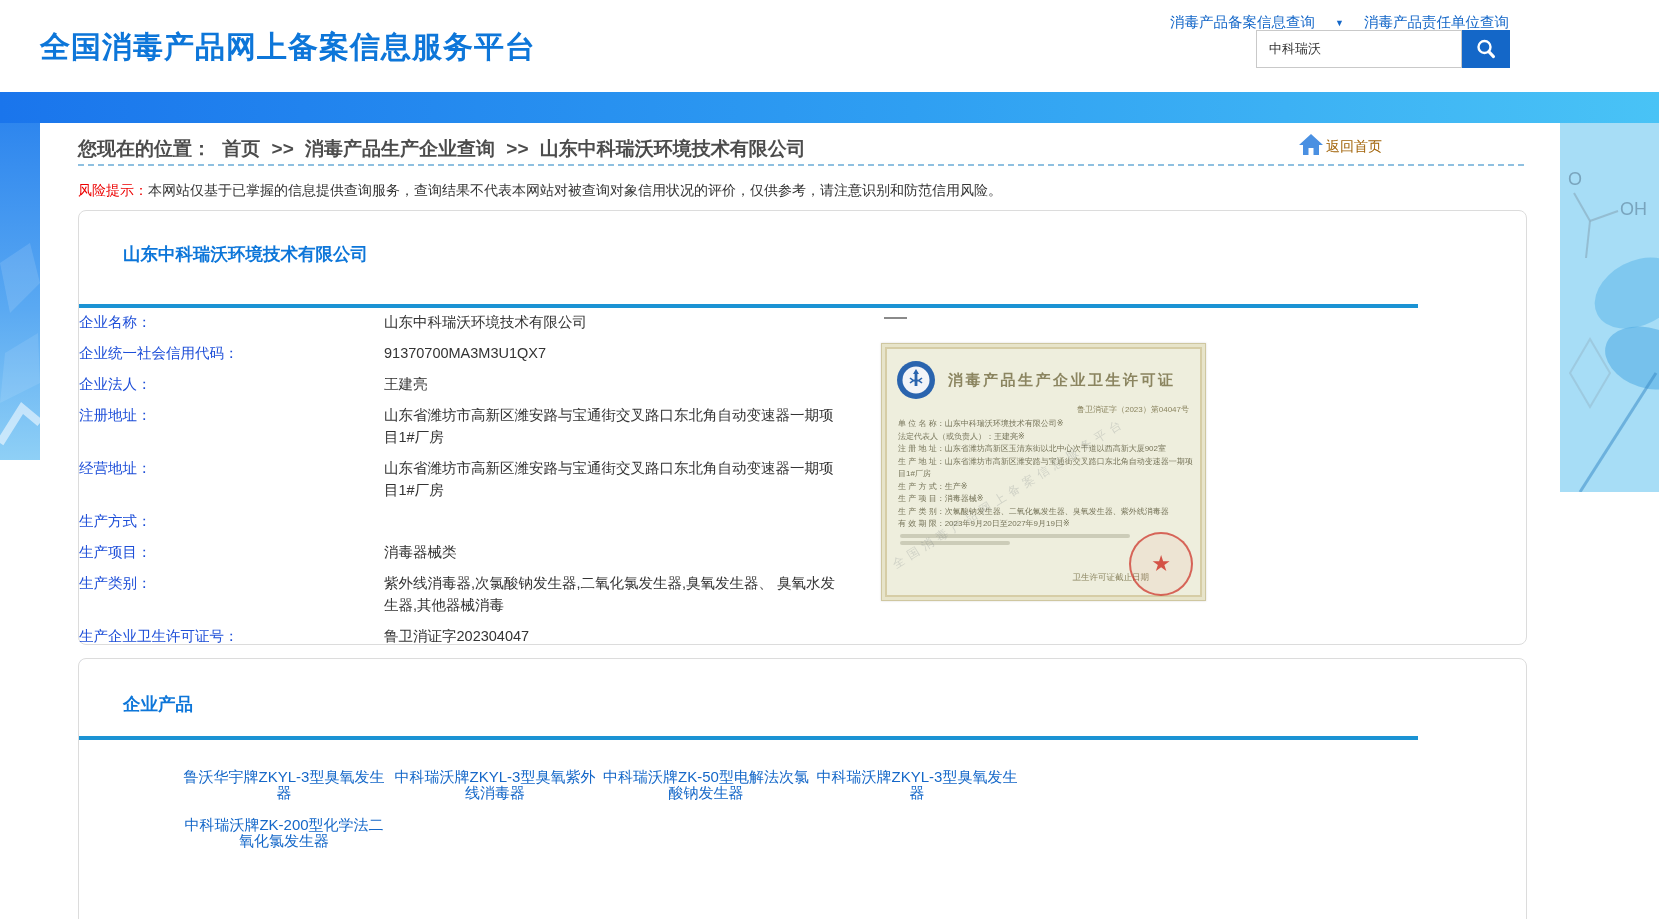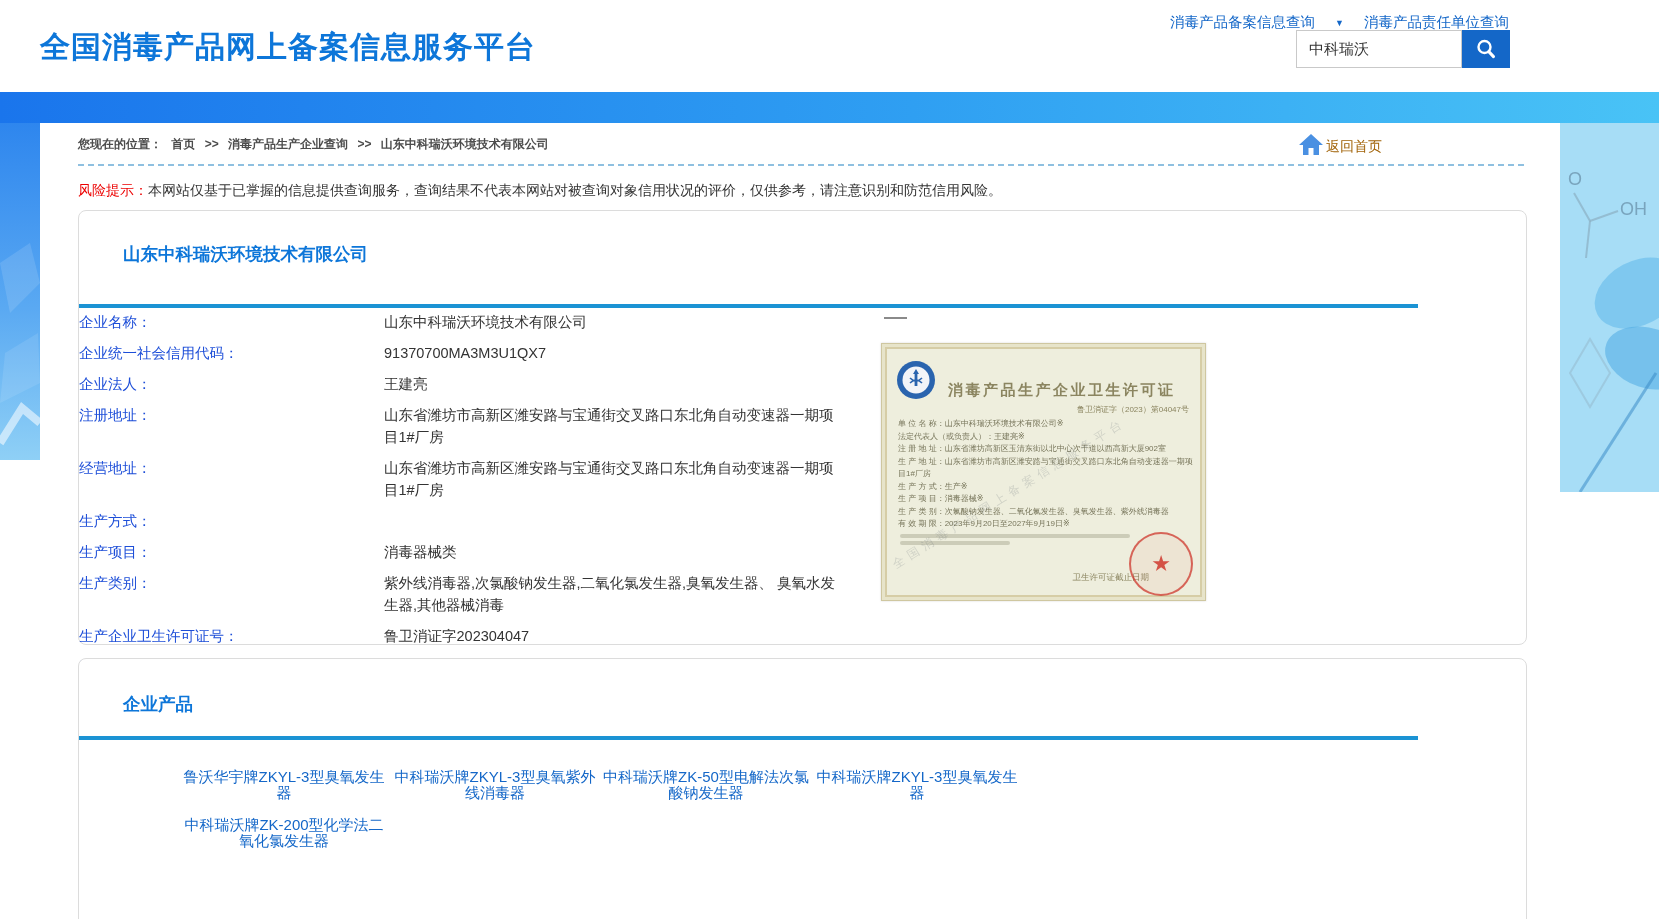--- a/index.html
+++ b/index.html
@@ -7,31 +7,31 @@
   #page {
     position:relative; width:1659px; height:919px; overflow:hidden;
     font-family:"Liberation Sans","DejaVu Sans",sans-serif; background:#fff;
   }
   
   .site-title { position:absolute; left:40px; top:27px; font-size:30px; font-weight:bold; color:#0d76d9; letter-spacing:1px; }
   .top-links { position:absolute; top:13px; right:150px; font-size:14.5px; color:#1467c8; display:flex; gap:20px; align-items:center; }
   .top-links a { color:#1467c8; text-decoration:none; cursor:pointer; display:flex; align-items:center; gap:20px; }
   .caret { font-size:9px; color:#1467c8; }
   .search-wrap { position:absolute; top:30px; right:149px; display:flex; }
-  .search-input { width:166px; height:38px; border:1px solid #c9c9c9; padding:0 12px; font-size:15px; color:#333; outline:none; font-family:inherit; }
+  .search-input { width:206px; height:38px; border:1px solid #c9c9c9; padding:0 12px; font-size:13px; color:#333; outline:none; font-family:inherit; }
   .search-btn { width:48px; height:38px; background:#1467c8; border:none; cursor:pointer; display:flex; align-items:center; justify-content:center; }
   
   .blue-bar { position:absolute; top:92px; left:0; width:1659px; height:31px;
     background:linear-gradient(90deg,#1a75ec 0%,#2f9ff2 55%,#49c3f6 100%); }
   .bg-left { position:absolute; top:123px; left:0; width:40px; height:337px;
     background:linear-gradient(180deg,#2e86ee 0%,#5aa9f2 55%,#8fd0f6 100%); overflow:hidden; }
   .bg-right { position:absolute; top:123px; left:1560px; width:99px; height:369px; background:#a7ddf6; overflow:hidden; }
   
   .content { position:absolute; top:123px; left:40px; width:1520px; height:796px; background:#fff; }
-  .breadcrumb { position:absolute; top:13px; left:38px; font-size:12px; font-weight:bold; color:#4c4c4c; }
+  .breadcrumb { position:absolute; top:13px; left:38px; font-size:19px; font-weight:bold; color:#4c4c4c; }
   .breadcrumb span { margin-right:6px; }
   .crumb-link { cursor:pointer; }
   .back-home { position:absolute; top:9px; left:1258px; display:flex; align-items:flex-end; gap:2px; cursor:pointer; }
   .back-home span { font-size:14px; color:#a16207; }
   .dashed { position:absolute; top:41px; left:38px; width:1446px; border-top:2px dashed #8fc0e0; }
   .risk { position:absolute; top:59px; left:38px; font-size:14px; color:#333; }
   .risk .red { color:#ec0000; }
   
   .card { position:absolute; left:38px; width:1449px; background:#fff; border:1px solid #dcdcdc; border-radius:8px; }
   .card1 { top:87px; height:435px; }
@@ -48,21 +48,21 @@
   .flabel { width:290px; text-align:left; color:#1d4ed8; font-weight:normal; flex:none; }
   .fvalue { margin-left:15px; max-width:462px; color:#333; }
   
   .cert-dash { position:absolute; top:106px; left:805px; width:23px; height:2px; background:#8a8a8a; }
   .cert { position:absolute; top:132px; left:802px; width:325px; height:258px;
     background:#eeeedd; border:1px solid #cfc7a0;
     box-shadow: inset 0 0 0 3px #e7e4ca, inset 0 0 0 5px #d6cda6, 0 0 2px rgba(0,0,0,.15);
     overflow:hidden; }
   .cert-wm { position:absolute; top:40%; left:-20px; width:420px; transform:rotate(-32deg);
     font-size:12px; letter-spacing:5px; color:rgba(90,100,110,0.20); white-space:nowrap; }
-  .cert-head { display:flex; margin:16px 12px 0 14px; align-items:flex-end; }
+  .cert-head { display:flex; margin:16px 12px 0 14px; align-items:center; }
   .cert-title { font-family:"Liberation Serif","DejaVu Serif",serif; font-size:15px; font-weight:bold;
     color:#8b8560; letter-spacing:2.5px; margin-left:12px; }
   .cert-no { text-align:right; font-size:8px; color:#8b8560; margin:4px 16px 0 0; }
   .cert-rows { margin:3px 12px 0 16px; font-size:8px; line-height:12.5px; color:#77755a; }
   .cert-note { width:230px; height:4px; background:rgba(120,118,90,0.28); border-radius:2px; margin:3px 0 0 18px; }
   .cert-note.n2 { width:110px; }
   .cert-issuer { position:absolute; right:56px; bottom:16px; font-size:8.5px; color:#8b8560; }
   .seal { position:absolute; right:12px; bottom:4px; width:64px; height:64px; border:2px solid rgba(205,45,35,0.7);
     border-radius:50%; display:flex; align-items:center; justify-content:center;
     color:rgba(205,45,35,0.8); font-size:22px; background:rgba(220,60,50,0.06); }

